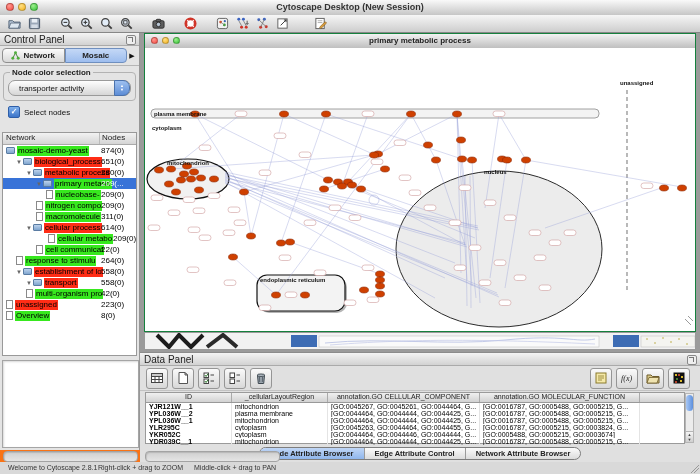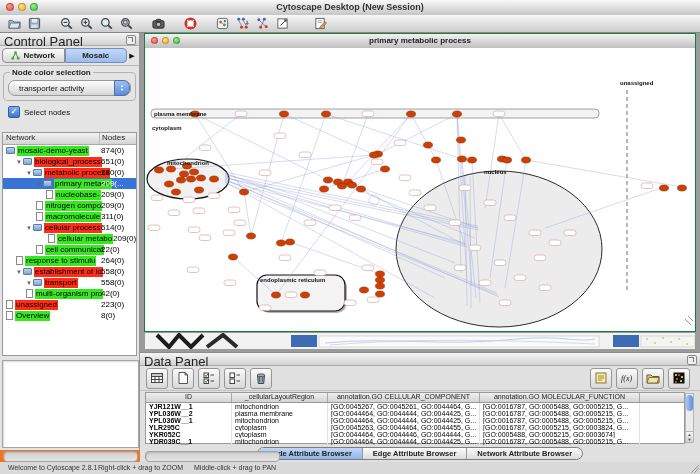--- a/index.html
+++ b/index.html
@@ -16,21 +16,21 @@
   .toolbar{position:absolute;left:0;top:15px;width:700px;height:18px;background:linear-gradient(#f6f6f6,#cdcdcd);border-bottom:1px solid #878787;display:flex;align-items:center;padding-left:6px;box-sizing:border-box;}
   .tgroup{display:flex;align-items:center;margin-right:12px;}
   .tbtn{width:16px;height:15px;display:inline-flex;align-items:center;justify-content:center;margin-right:4px;cursor:default;}
   .tbtn svg{width:13px;height:13px;}
   .search-label{font-size:8px;color:#222;margin-right:3px;}
   .search-wrap{display:flex;align-items:center;}
   .search-input{width:58px;height:10px;font-size:8px;border:1px solid #8b8b8b;border-radius:2px 0 0 2px;background:#fff;padding:0 2px;}
   .search-drop{width:11px;height:12px;background:linear-gradient(#fdfdfd,#cfcfcf);border:1px solid #8b8b8b;border-left:none;border-radius:0 2px 2px 0;font-size:6px;color:#333;display:flex;align-items:center;justify-content:center;}
   
   .control-panel{position:absolute;left:0;top:33px;width:140px;height:417px;background:#e4e4e4;border-right:1px solid #979797;box-sizing:border-box;}
-  .panel-header{position:relative;height:13px;background:linear-gradient(#f4f4f4,#d2d2d2);border-bottom:1px solid #aaa;font-size:13px;color:#222;padding:1px 4px;box-sizing:border-box;}
+  .panel-header{position:relative;height:13px;background:linear-gradient(#f4f4f4,#d2d2d2);border-bottom:1px solid #aaa;font-size:10px;color:#222;padding:1px 4px;box-sizing:border-box;}
   .float-ico{position:absolute;right:3px;top:2px;width:8px;height:8px;border:1px solid #888;border-radius:2px;background:#eee;}
   .float-ico:after{content:"";position:absolute;left:1px;top:1px;width:4px;height:4px;border-top:1px solid #777;border-right:1px solid #777;}
   .cp-tabs{display:flex;align-items:center;height:17px;padding:1px 2px;border-bottom:1px solid #b5b5b5;}
   .cp-tab{flex:1;display:flex;align-items:center;justify-content:center;gap:3px;height:13px;font-size:8px;font-weight:bold;color:#222;background:linear-gradient(#fbfbfb,#d8d8d8);border:1px solid #8f8f8f;}
   .cp-tab:first-child{border-radius:4px 0 0 4px;}
   .cp-tab.sel{background:linear-gradient(#c4d8f6,#9dbdee);border-color:#6f8fbf;border-radius:0 4px 4px 0;}
   .tab-arrow{width:10px;text-align:center;font-size:7px;color:#111;}
   .groupbox{position:relative;margin:6px 3px 2px 3px;border:1px solid #b3b3b3;border-radius:4px;padding:7px 4px 4px 4px;}
   .groupbox-legend{position:absolute;left:6px;top:-5px;background:#e4e4e4;font-size:8px;font-weight:bold;color:#222;padding:0 2px;}
   .dropdown{position:relative;height:14px;border:1px solid #9a9a9a;border-radius:7px;background:linear-gradient(#fefefe,#d6d6d6);display:flex;align-items:center;font-size:8px;color:#111;padding-left:10px;}
@@ -694,21 +694,21 @@
           </div>
         </div>
     </div>
     <div class="dp-scroll">
       <div class="dp-thumb"></div>
       <div class="dp-arrows">▲<br>▼</div>
     </div>
     <div class="dp-tabs">
       <span class="seg" id="dp-tabs-seg">
           <span class="seg-tab sel">Node Attribute Browser</span>
-          <span class="seg-tab">Edge Attribute Browser</span>
+          <span class="seg-tab">Edge Attribute Control</span>
           <span class="seg-tab">Network Attribute Browser</span>
         </span>
     </div>
   </div>
 
   <div class="inset-bar" style="left:3px;top:451px;width:133px;"></div>
   <div class="inset-bar" style="left:145px;top:451px;width:133px;"></div>
   <div class="statusbar">
     <span class="status-item" style="left:8px;">Welcome to Cytoscape 2.8.1</span>
     <span class="status-item" style="left:98px;">Right-click + drag to ZOOM</span>

